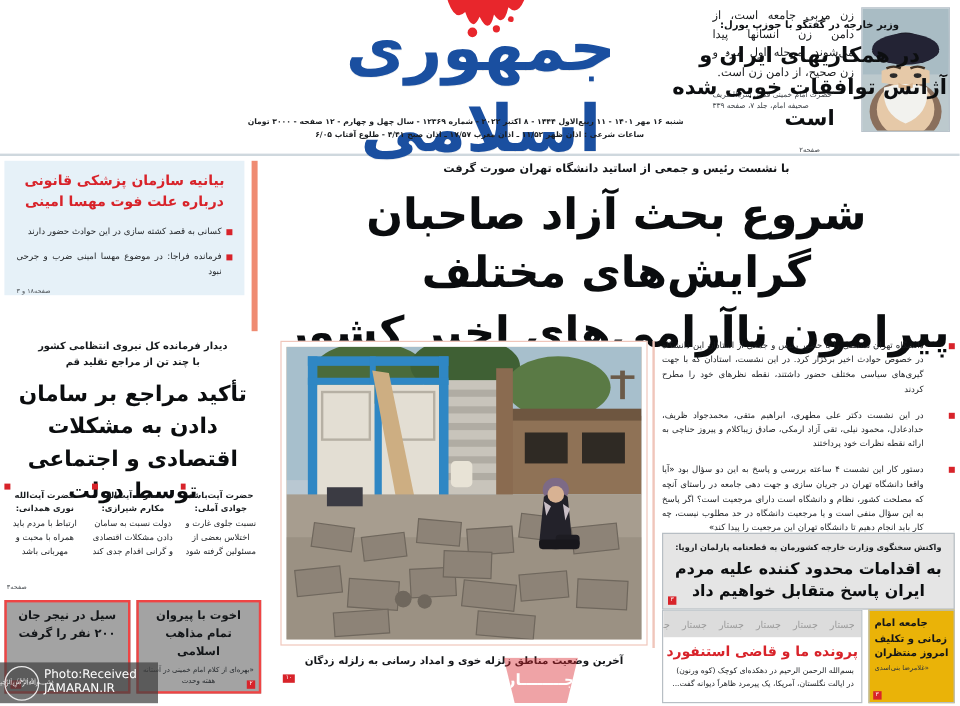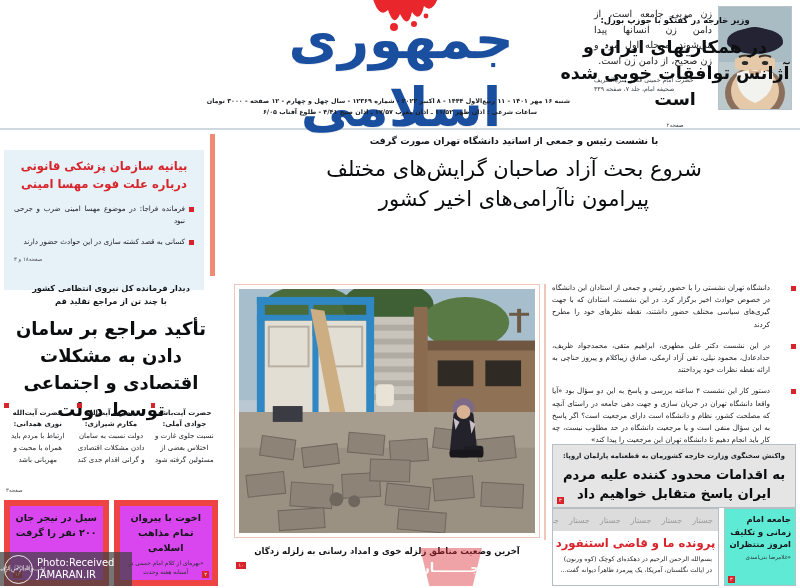--- a/index.html
+++ b/index.html
@@ -141,37 +141,36 @@
     direction: rtl;
   }
   .headline-kicker {
     font-size: 9.4px;
     font-weight: bold;
     color: #141619;
     line-height: 1.5;
   }
   .headline-main {
     margin-top: 8px;
-    font-size: 21px;
-    font-weight: normal;
+    font-size: 36px;
+    font-weight: bold;
     color: #0a0c0e;
     line-height: 1.33;
     letter-spacing: -0.5px;
   }
 
   
   .box-blue {
     position: absolute;
     left: 4px; top: 134px;
-    width: 200px; height: 140px;
+    width: 200px; height: 112px;
     background: #e6f1f8;
     direction: rtl;
     box-sizing: border-box;
     padding: 8px 10px 4px 10px;
-    margin-top: 16px;
   }
   .box-blue-title {
     text-align: center;
     color: #d8232a;
     font-size: 11.6px;
     font-weight: bold;
     line-height: 1.55;
   }
   .bullet-item {
     display: flex;
@@ -257,22 +256,22 @@
   .bottom-boxes {
     position: absolute;
     left: 4px; top: 500px;
     width: 214px;
     display: flex;
     gap: 5px;
     direction: rtl;
   }
   .bbox {
     flex: 1 1 0;
-    border: 6px solid #ef4444;
-    background: #d946ef;
+    border: 2px solid #ef4444;
+    background: #a3a3a3;
     box-sizing: border-box;
     padding: 5px 4px 3px 4px;
     min-height: 72px;
     text-align: center;
     direction: rtl;
     position: relative;
   }
   .bbox-title {
     font-size: 9.6px;
     line-height: 1.55;
@@ -433,22 +432,22 @@
     display: flex;
     gap: 5px;
     direction: rtl;
     height: 78px;
   }
   .br-left {
     flex: 0 0 72px;
     border: 1px solid #b7bec4;
     box-sizing: border-box;
     padding: 4px 4px 3px 4px;
-    text-align: right;
-    background: #5eead4;
+    text-align: left;
+    background: #eab308;
     position: relative;
   }
   .br-l-title {
     font-size: 8.4px;
     line-height: 1.5;
     color: #141619;
     font-weight: bold;
   }
   .br-l-sub {
     margin-top: 3px;
@@ -560,25 +559,25 @@
     <div class="headline-kicker">با نشست رئیس و جمعی از اساتید دانشگاه تهران صورت گرفت</div>
     <div class="headline-main">شروع بحث آزاد صاحبان گرایش‌های مختلف</div>
     <div class="headline-main" style="margin-top:2px;">پیرامون ناآرامی‌های اخیر کشور</div>
   </div>
 
   <div class="box-blue">
     <div class="box-blue-title">بیانیه سازمان پزشکی قانونی درباره علت فوت مهسا امینی</div>
 
     <div class="bullet-item">
       <span class="bullet-sq"></span>
-      <span class="bullet-txt">فرمانده فراجا: در موضوع مهسا امینی ضرب و جرحی نبود</span>
+      <span class="bullet-txt">کسانی به قصد کشته سازی در این حوادث حضور دارند</span>
     </div>
     <div class="bullet-item">
       <span class="bullet-sq"></span>
-      <span class="bullet-txt">کسانی به قصد کشته سازی در این حوادث حضور دارند</span>
+      <span class="bullet-txt">فرمانده فراجا: در موضوع مهسا امینی ضرب و جرحی نبود</span>
     </div>
     <div class="box-pagemark">صفحه۱۸ و ۳</div>
   </div>
 
   <div class="police-block">
     <div class="police-kicker">دیدار فرمانده کل نیروی انتظامی کشور</div>
     <div class="police-kicker">با چند تن از مراجع تقلید قم</div>
     <div class="police-title">تأکید مراجع بر سامان دادن به مشکلات اقتصادی و اجتماعی توسط دولت</div>
   </div>
 

